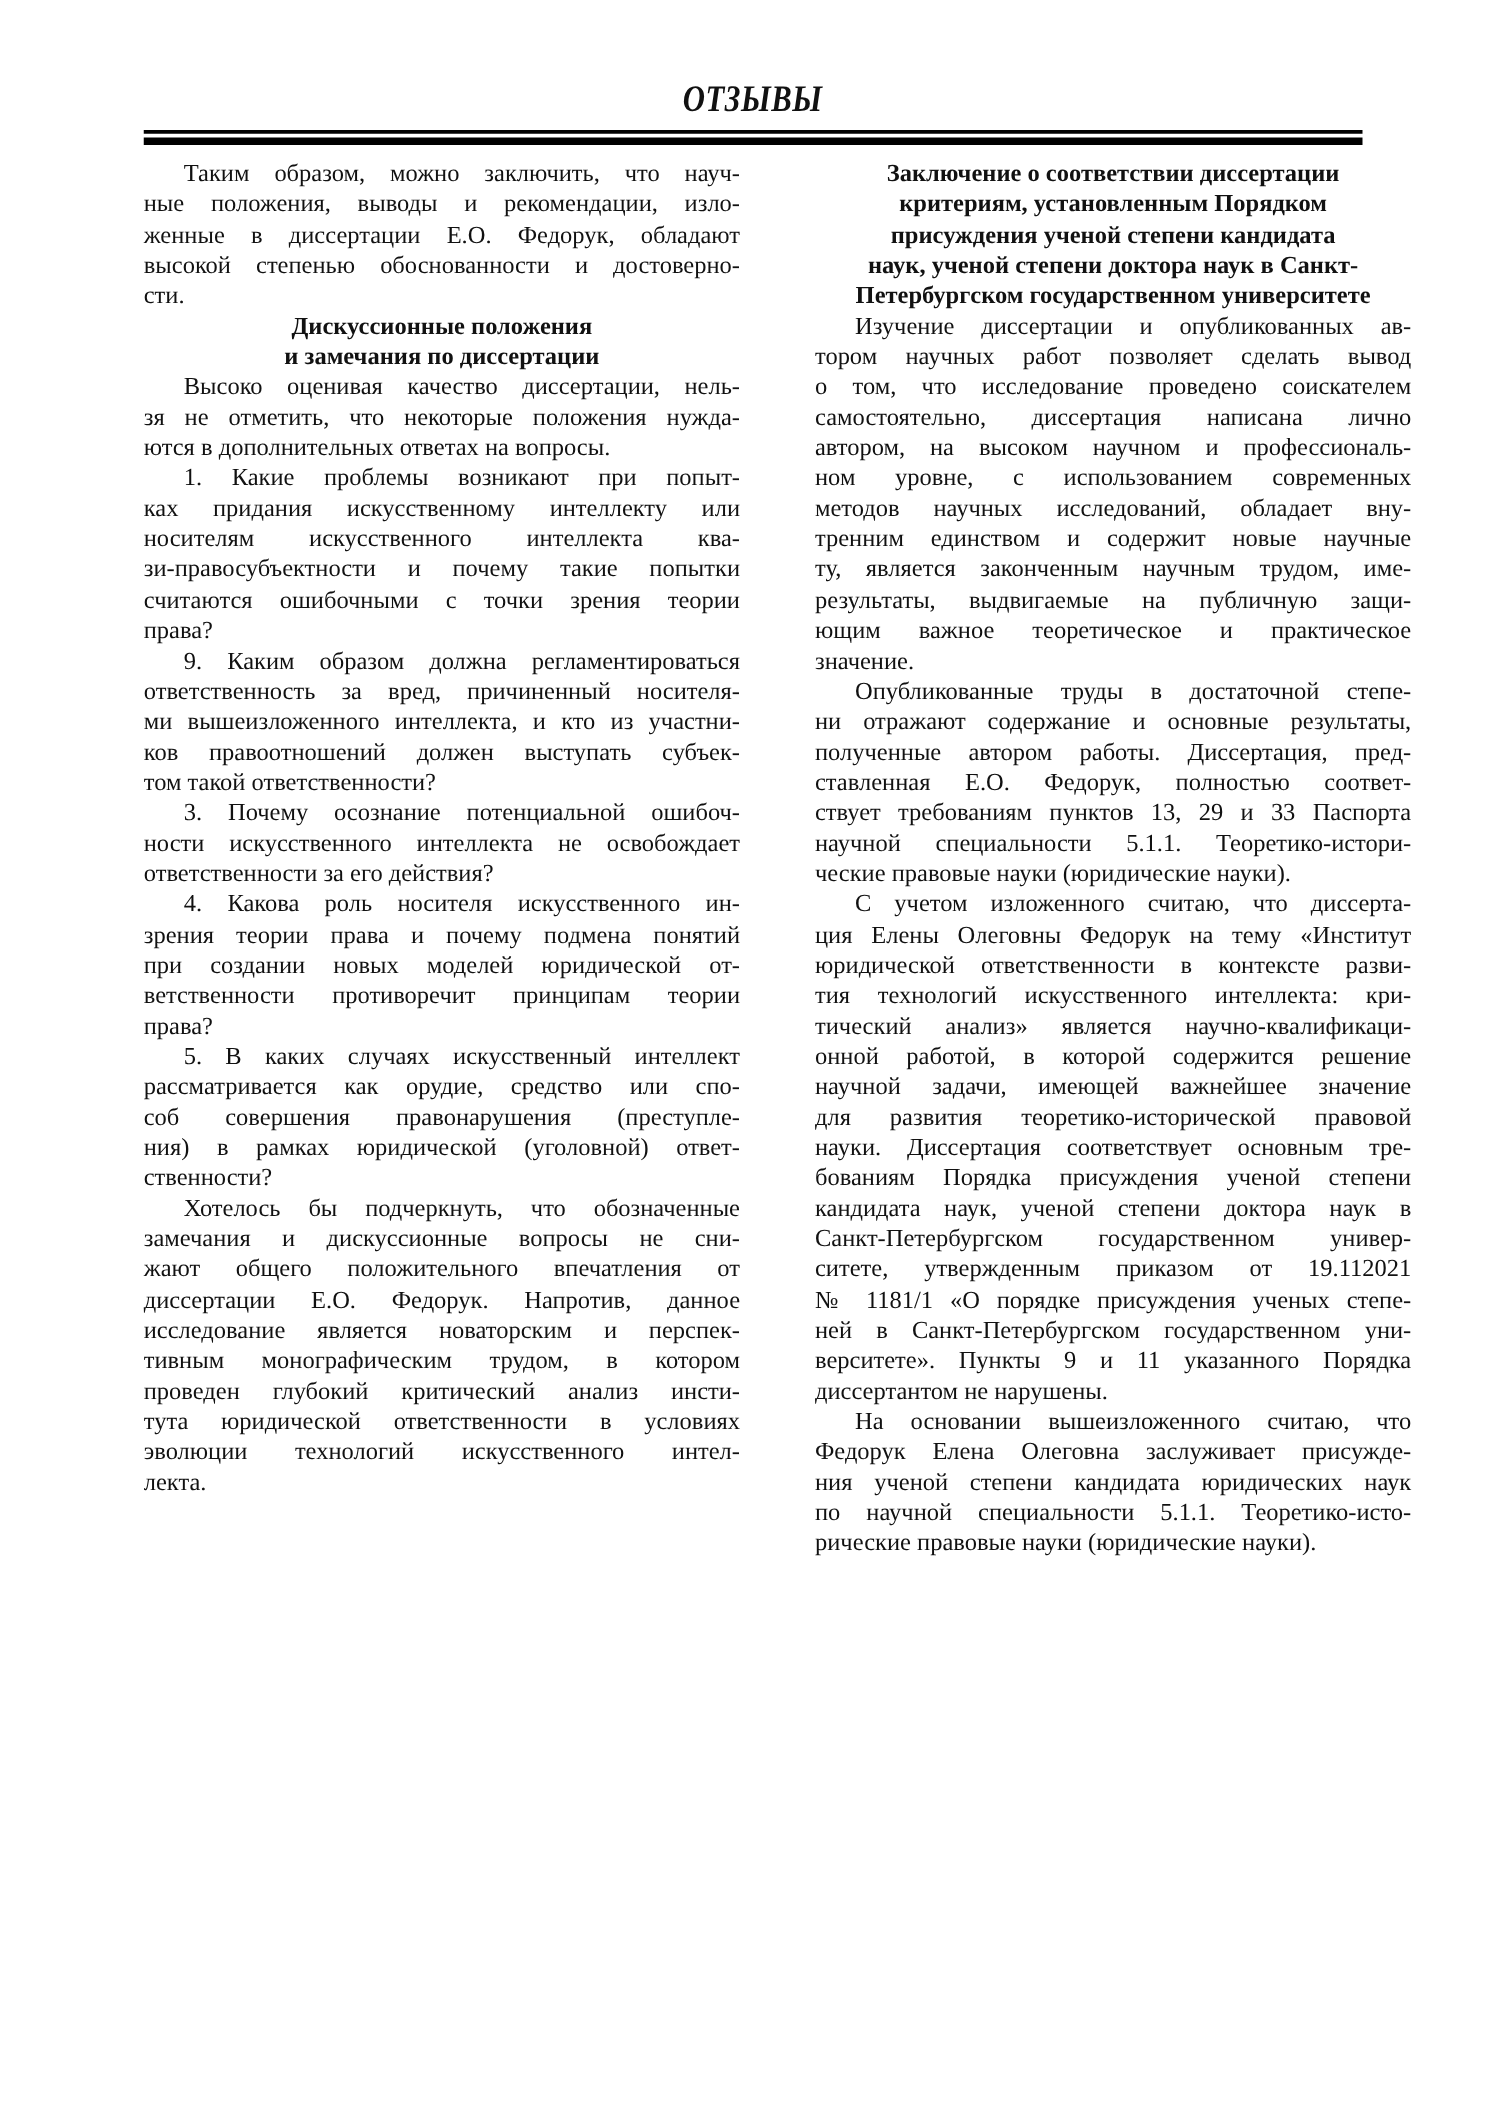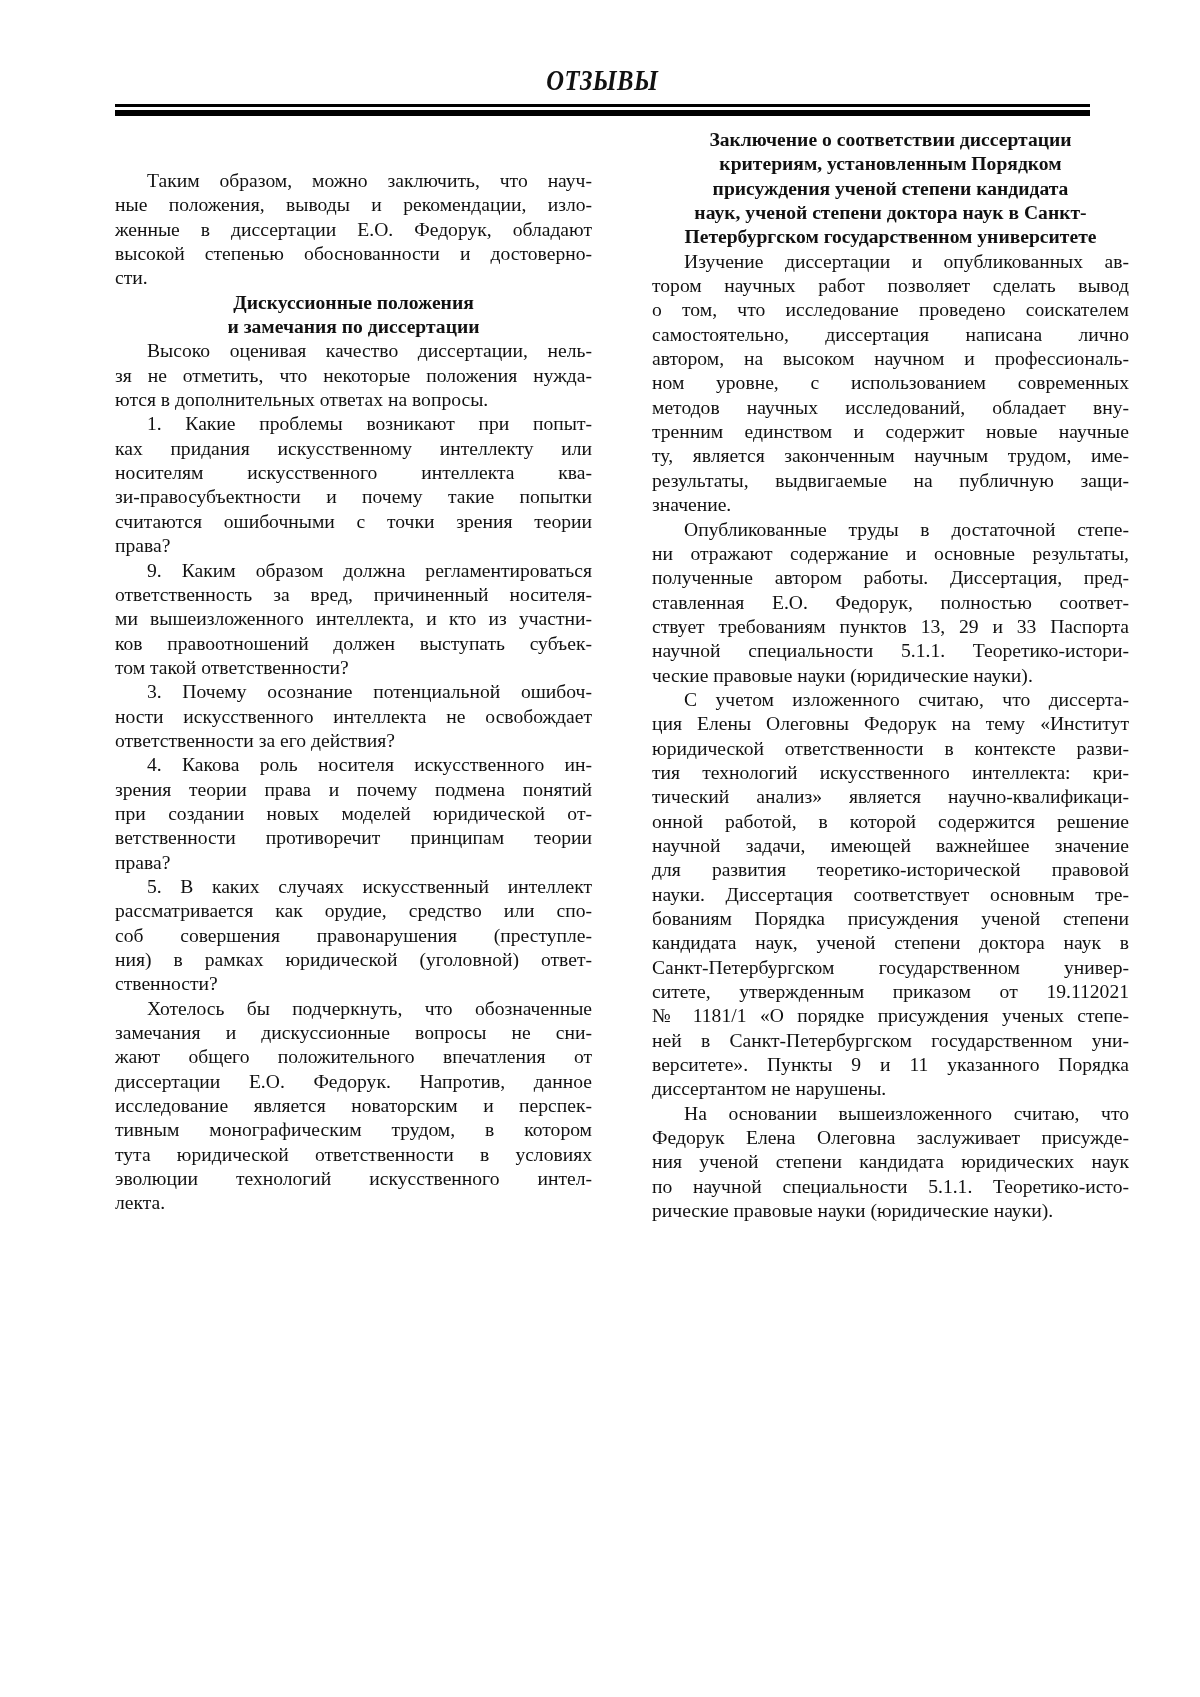--- a/index.html
+++ b/index.html
@@ -4,21 +4,21 @@
 <style>
   html, body { margin:0; padding:0; background:#ffffff; }
   body { width:1200px; height:1697px; position:relative; overflow:hidden;
          font-family:"Liberation Serif", "DejaVu Serif", serif; color:#111; }
   .header { position:absolute; left:115px; top:62px; width:975px; text-align:center; }
   .header-title { font-family:"Liberation Serif", serif; font-style:italic; font-weight:bold;
                   font-size:30px; letter-spacing:0.5px; transform:scaleX(0.82); display:inline-block; line-height:36px; }
   .rule-thin { position:absolute; left:115px; top:104px; width:975px; height:3px; background:#000; }
   .rule-thick { position:absolute; left:115px; top:110px; width:975px; height:6px; background:#000; }
   .col { position:absolute; top:128px; font-size:19.6px; line-height:24.35px; }
-  .col-left { left:115px; width:477px;margin-top:41px; }
+  .col-left { left:115px; width:477px; }
   .col-right { left:652px; width:477px; }
   .p { text-align:justify; text-indent:32px; margin:0; }
   .h { text-align:center; font-weight:bold; margin:0; }
   .line { display:block; text-align:justify; text-align-last:justify; white-space:nowrap; }
   .line.last { text-align-last:left; }
   .line.ind { padding-left:32px; }
   .h .line { text-align:center; text-align-last:center; }
 </style>
 </head>
 <body>
@@ -80,20 +80,21 @@
       <span class="line">ния) в рамках юридической (уголовной) ответ-</span>
       <span class="line last">ственности?</span>
     </div>
   <div class="p" style="text-indent: 0px;">
       <span class="line ind">Хотелось бы подчеркнуть, что обозначенные</span>
       <span class="line">замечания и дискуссионные вопросы не сни-</span>
       <span class="line">жают общего положительного впечатления от</span>
       <span class="line">диссертации Е.О. Федорук. Напротив, данное</span>
       <span class="line">исследование является новаторским и перспек-</span>
       <span class="line">тивным монографическим трудом, в котором</span>
+      <span class="line">проведен глубокий критический анализ инсти-</span>
       <span class="line">тута юридической ответственности в условиях</span>
       <span class="line">эволюции технологий искусственного интел-</span>
       <span class="line last">лекта.</span>
     </div>
 </div>
 
 <div class="col col-right">
   <div class="h" style="text-indent: 0px;">
       <span class="line">Заключение о соответствии диссертации</span>
       <span class="line">критериям, установленным Порядком</span>
@@ -105,20 +106,21 @@
       <span class="line ind">Изучение диссертации и опубликованных ав-</span>
       <span class="line">тором научных работ позволяет сделать вывод</span>
       <span class="line">о том, что исследование проведено соискателем</span>
       <span class="line">самостоятельно, диссертация написана лично</span>
       <span class="line">автором, на высоком научном и профессиональ-</span>
       <span class="line">ном уровне, с использованием современных</span>
       <span class="line">методов научных исследований, обладает вну-</span>
       <span class="line">тренним единством и содержит новые научные</span>
       <span class="line">ту, является законченным научным трудом, име-</span>
       <span class="line">результаты, выдвигаемые на публичную защи-</span>
+      <span class="line">ющим важное теоретическое и практическое</span>
       <span class="line last">значение.</span>
     </div>
   <div class="p" style="text-indent: 0px;">
       <span class="line ind">Опубликованные труды в достаточной степе-</span>
       <span class="line">ни отражают содержание и основные результаты,</span>
       <span class="line">полученные автором работы. Диссертация, пред-</span>
       <span class="line">ставленная Е.О. Федорук, полностью соответ-</span>
       <span class="line">ствует требованиям пунктов 13, 29 и 33 Паспорта</span>
       <span class="line">научной специальности 5.1.1. Теоретико-истори-</span>
       <span class="line last">ческие правовые науки (юридические науки).</span>

